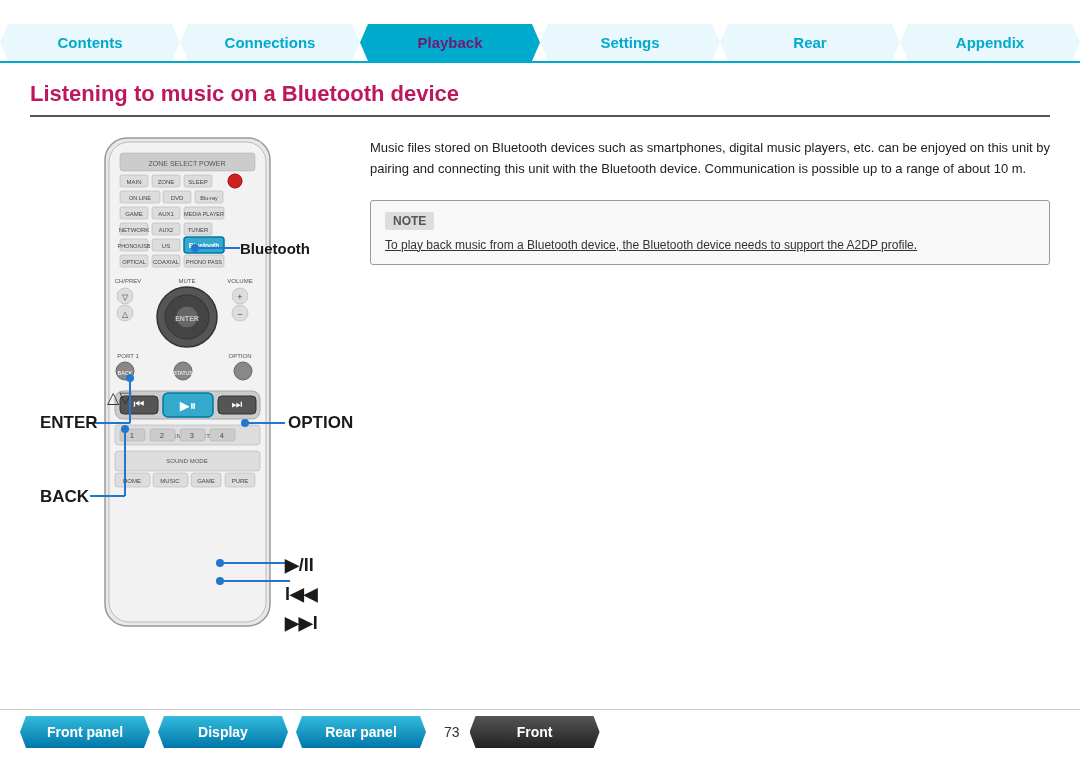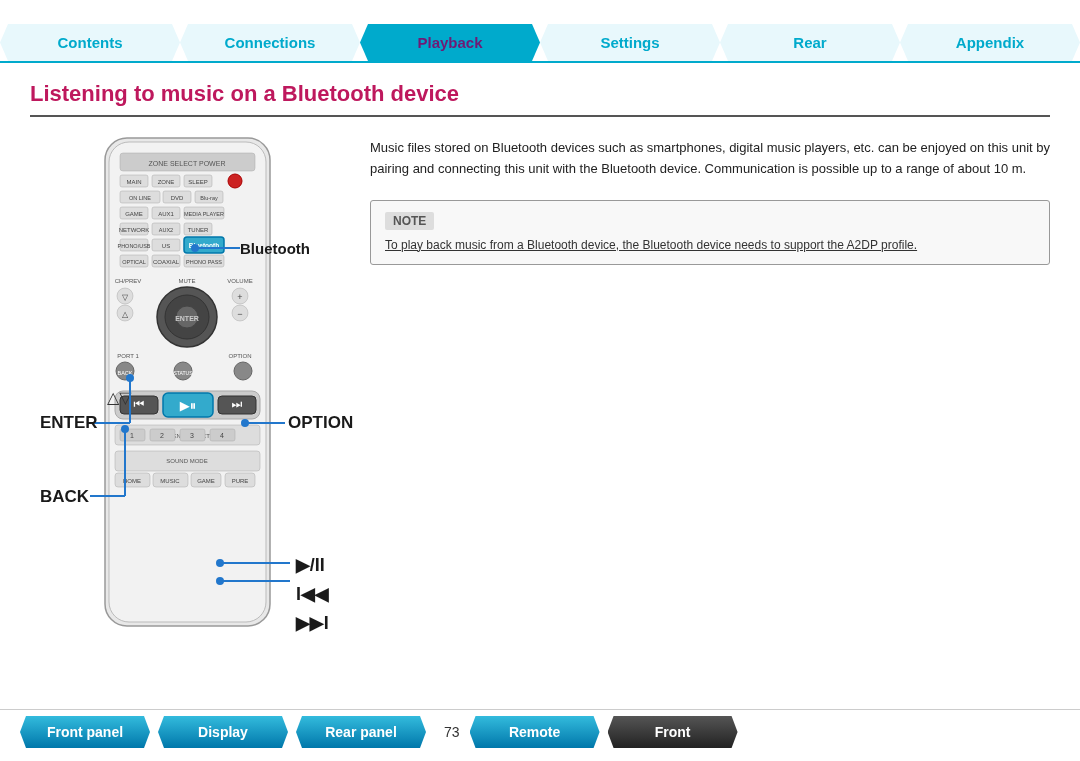--- a/index.html
+++ b/index.html
@@ -313,21 +313,21 @@
         <line x1="260" y1="448" x2="190" y2="448" stroke="#2277cc" stroke-width="2"></line>
         <circle cx="190" cy="448" r="4" fill="#2277cc"></circle>
       </svg>
 
       <div style="position:absolute; top:280px; left:10px; font-size:17px; font-weight:bold; color:#1a1a1a;">ENTER</div>
 
       <div style="position:absolute; top:280px; left:258px; font-size:17px; font-weight:bold; color:#1a1a1a;">OPTION</div>
 
       <div style="position:absolute; top:354px; left:10px; font-size:17px; font-weight:bold; color:#1a1a1a;">BACK</div>
 
-      <div style="position:absolute; top:418px; left:266px; font-size:18px; font-weight:bold; color:#1a1a1a; line-height:1.6;">
+      <div style="position:absolute; top:418px; left:255px; font-size:18px; font-weight:bold; color:#1a1a1a; line-height:1.6;">
         <div>▶/II</div>
         <div>I◀◀  ▶▶I</div>
       </div>
     </div>
 
     <div class="text-section">
       <p class="description-text">
         <span>Music files stored on Bluetooth devices such as smartphones, digital music players, etc. can be enjoyed on this unit by pairing and connecting this unit with the Bluetooth device.
 Communication is possible up to a range of about 10 m.</span>
       </p>
@@ -337,15 +337,14 @@
       </div>
     </div>
   </div>
 </div>
 
 <div class="bottom-nav">
   <div class="bottom-tab">Front panel</div>
   <div class="bottom-tab">Display</div>
   <div class="bottom-tab">Rear panel</div>
   <span class="page-number">73</span>
-  <div class="bottom-tab">Remote</div>
   <div class="bottom-tab dark">Front</div>
 </div>
 
 </body></html>

